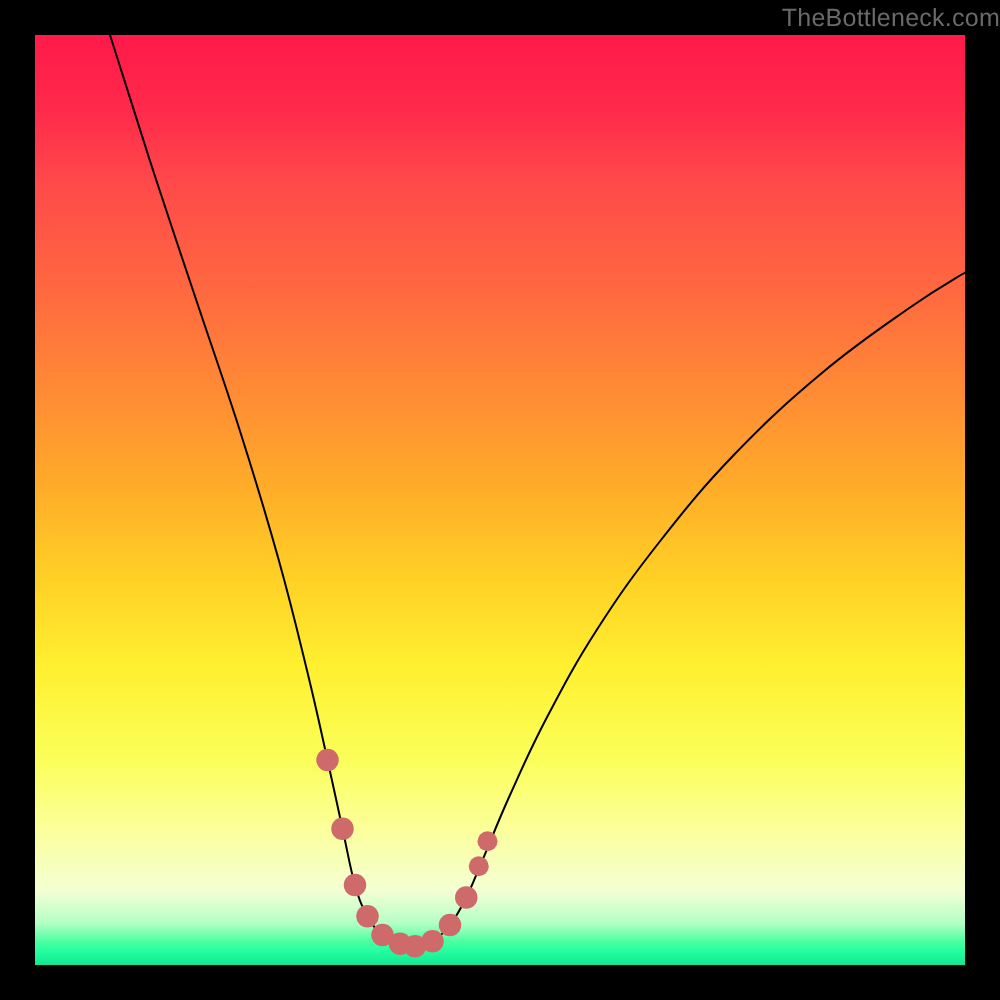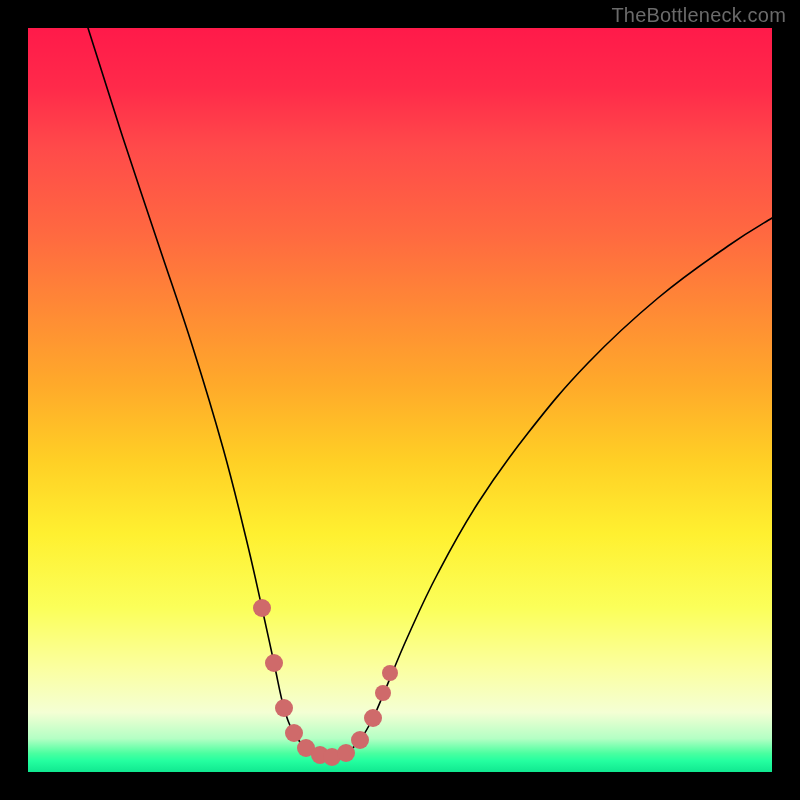--- a/index.html
+++ b/index.html
@@ -31,21 +31,21 @@
       #f4ffd4 92%,
       #b4ffc4 95.5%,
       #4affa0 97.5%,
       #24ffa0 98.5%,
       #10e890 100%
     );
   }
   .watermark {
     position: absolute;
     top: 4px;
-    right: 14px;
+    right: 0;
     color: #6a6a6a;
     font-size: 20px;
     font-weight: 500;
     letter-spacing: 0.2px;
     z-index: 10;
   }
   svg.overlay {
     position: absolute;
     left: 0;
     top: 0;

